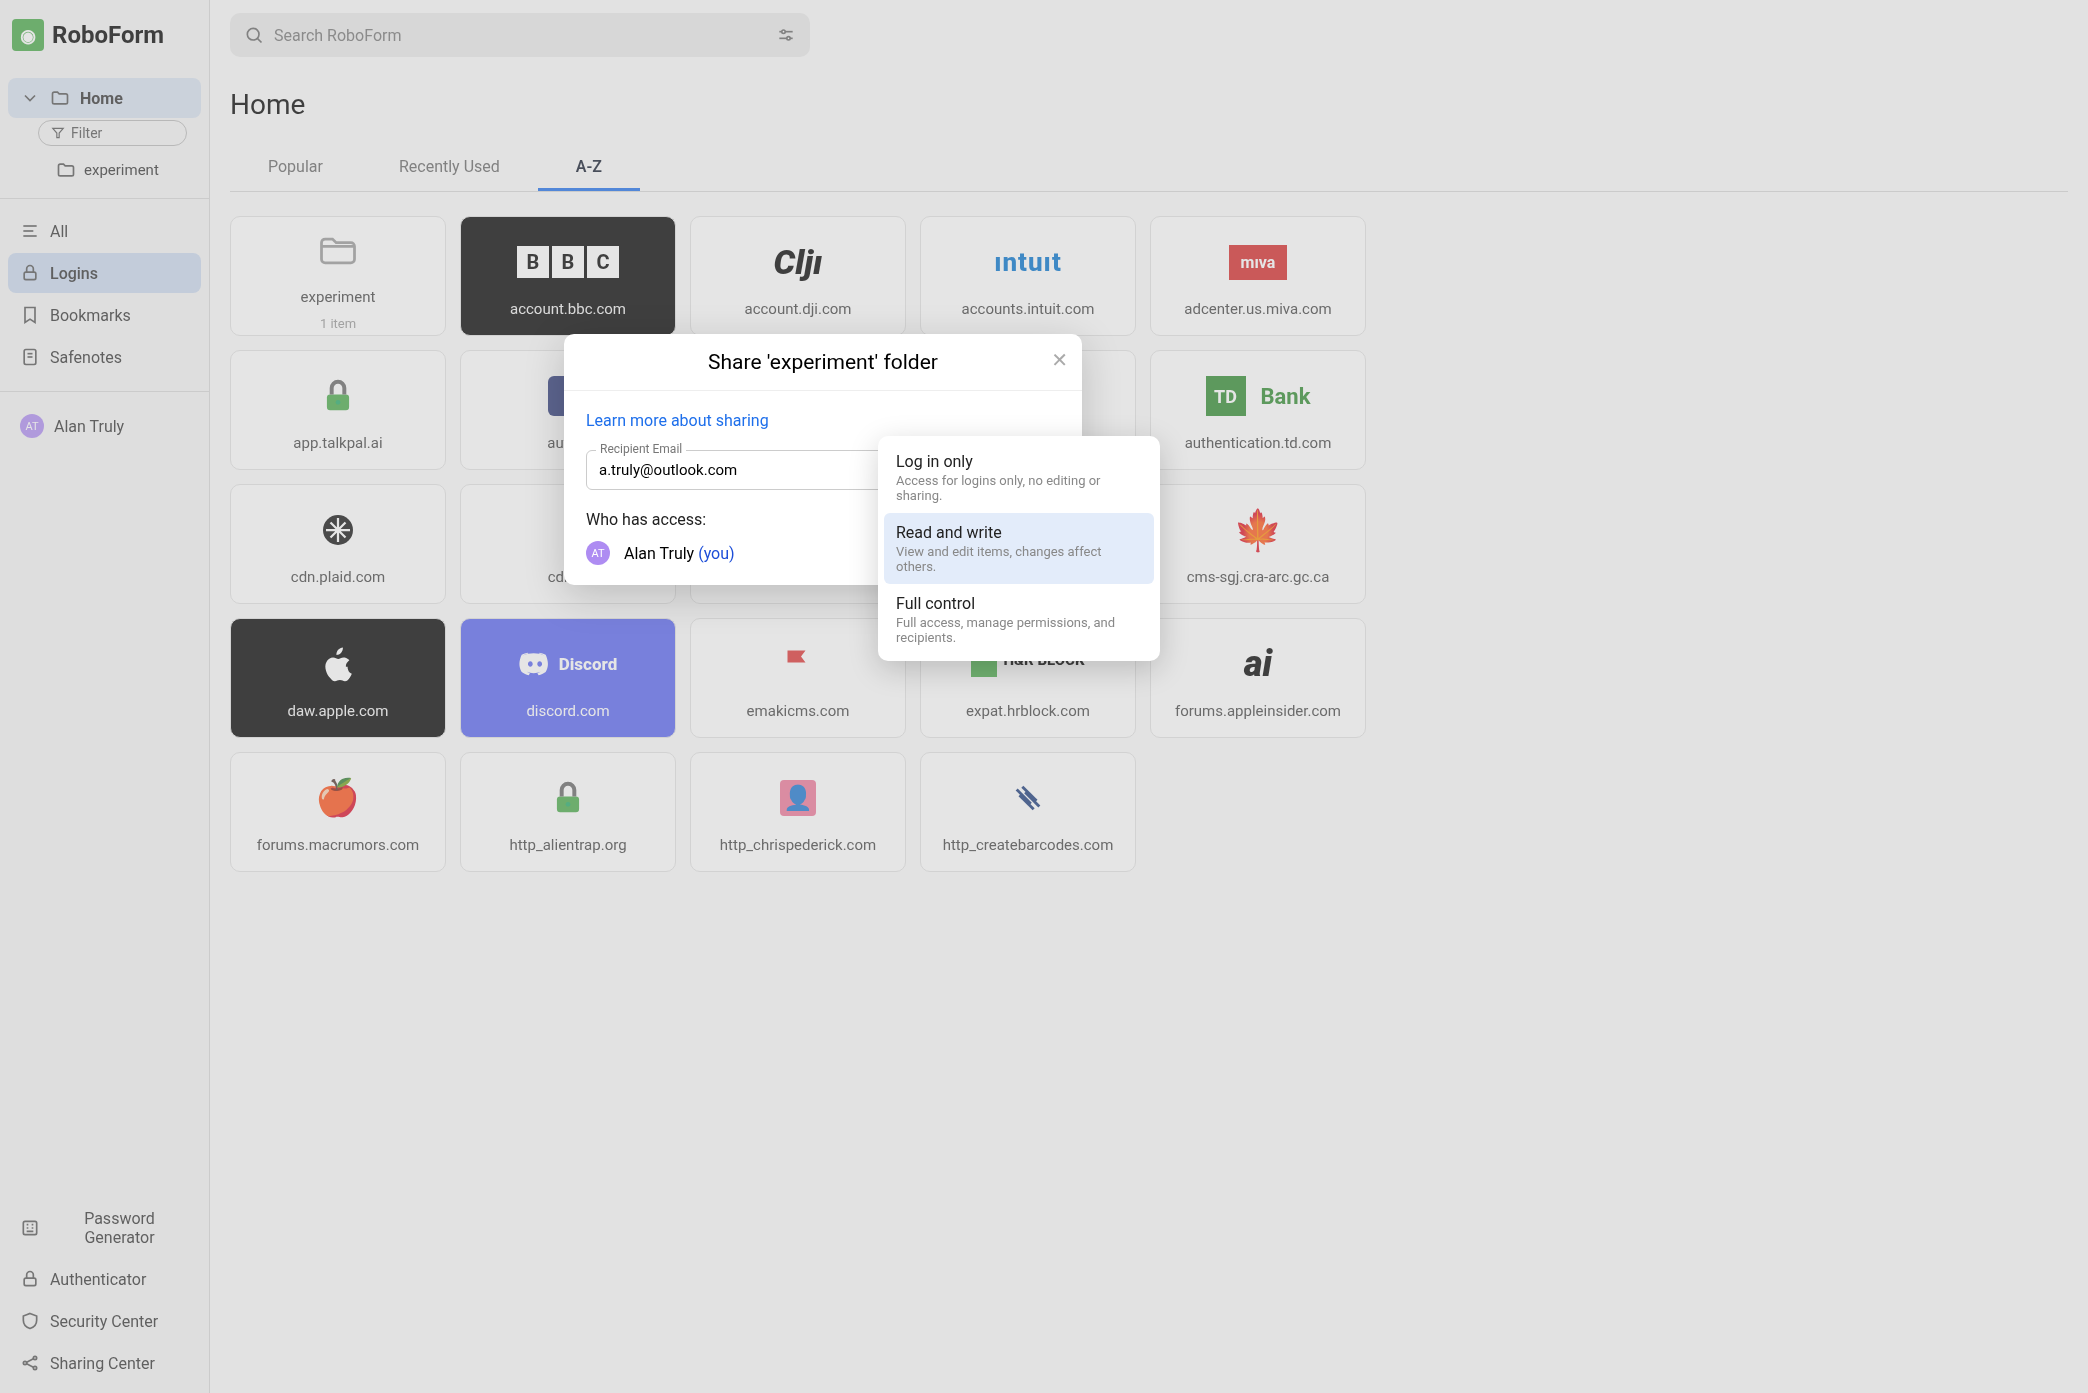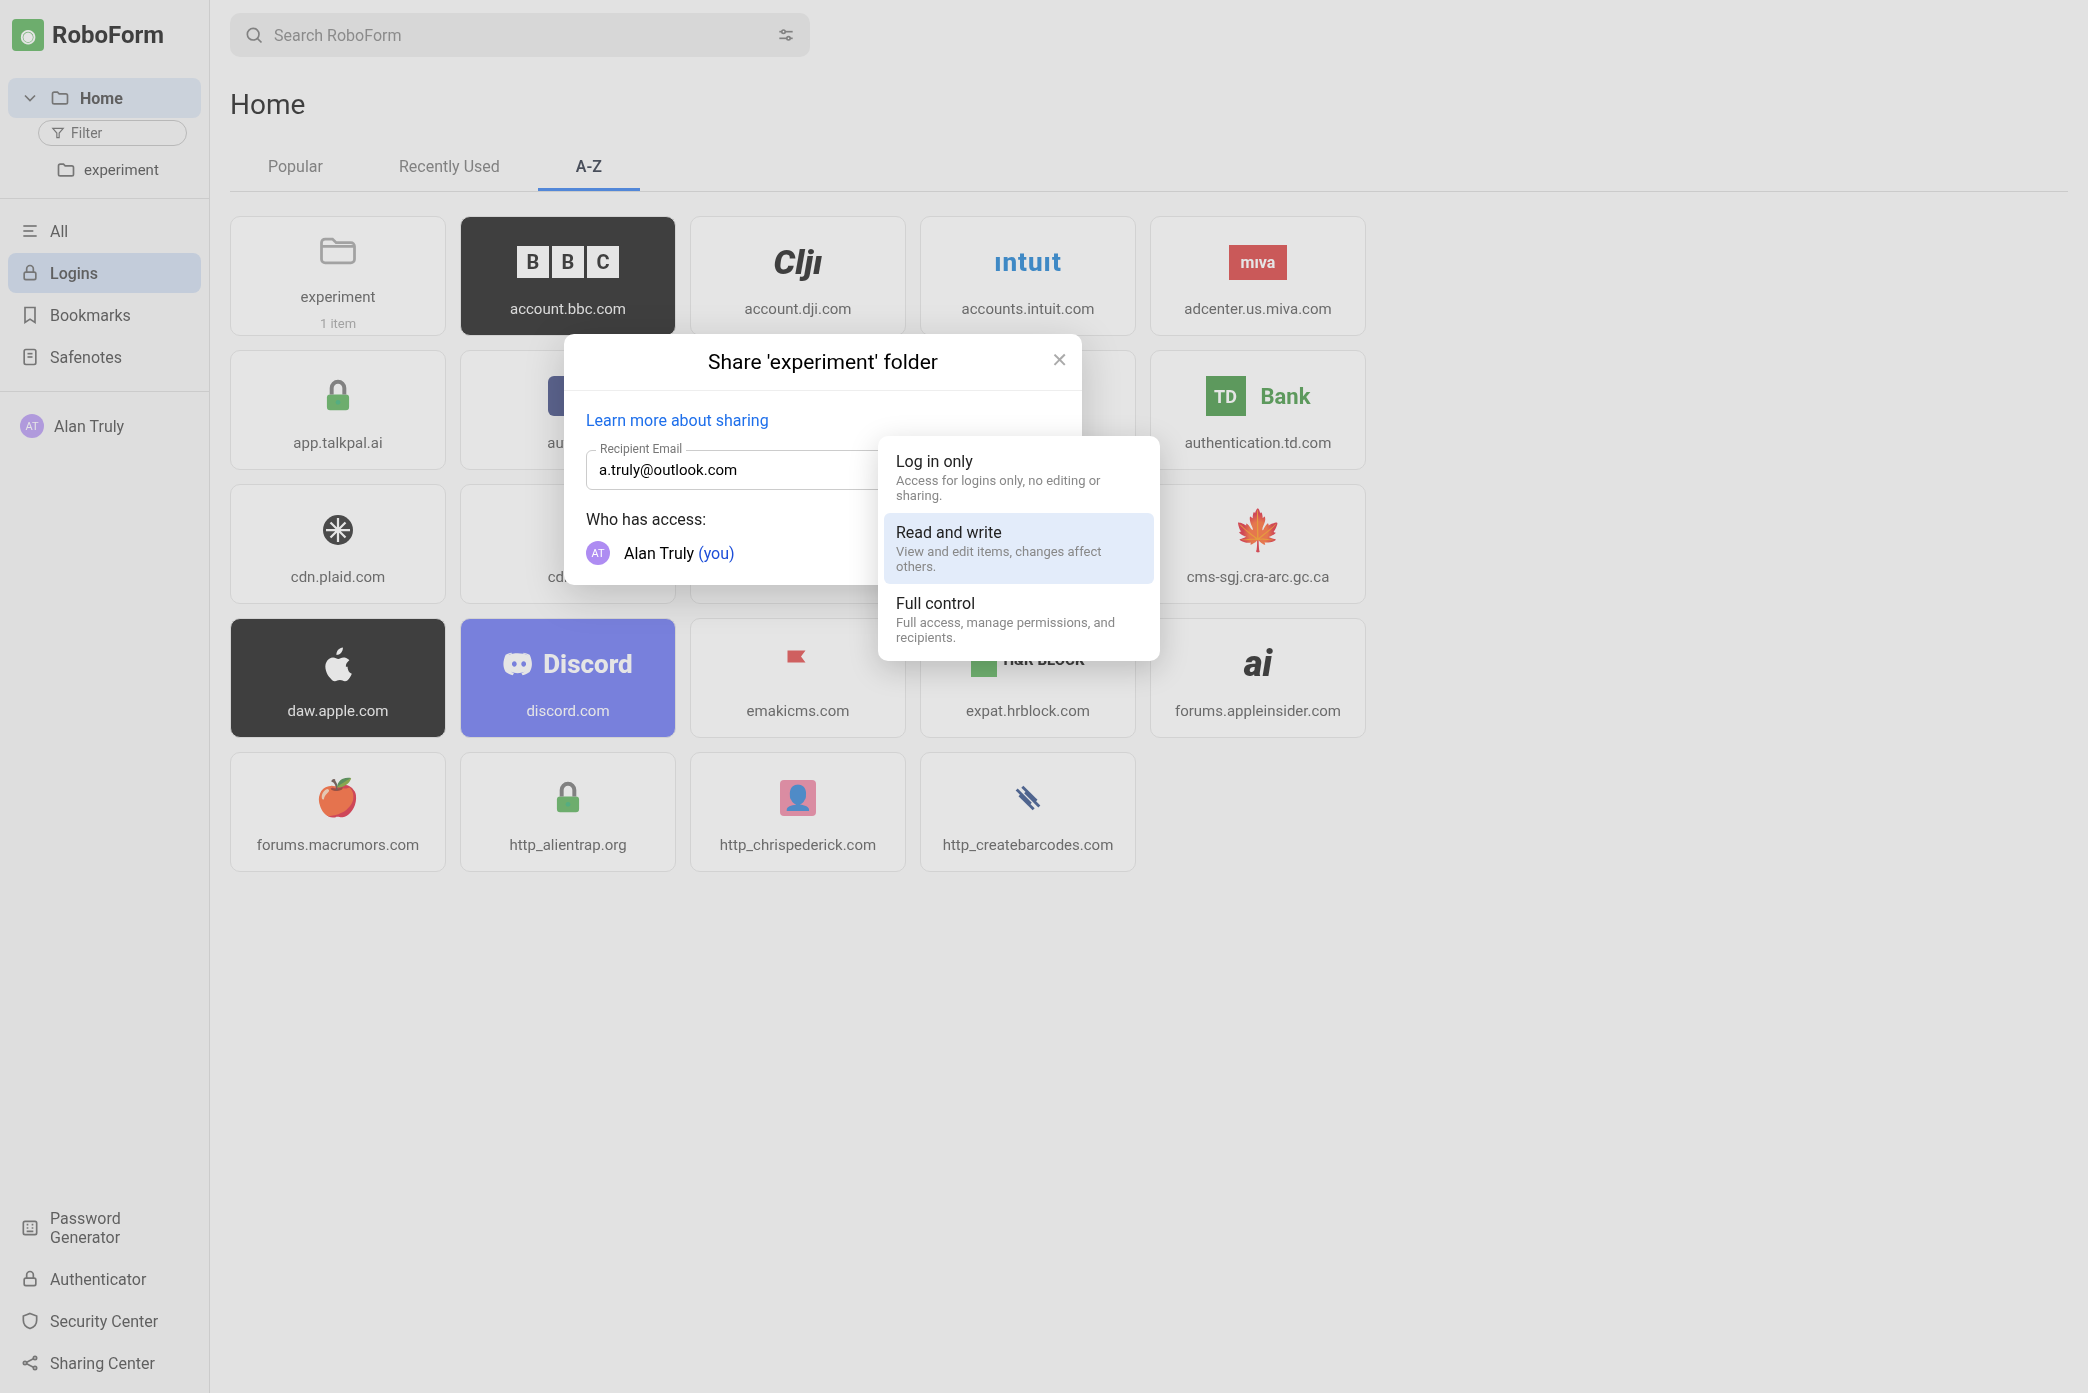--- a/index.html
+++ b/index.html
@@ -13,21 +13,21 @@
 .search-wrap{flex:0 0 580px;height:44px;background:#eaeaea;border-radius:10px;display:flex;align-items:center;padding:0 14px;gap:10px;color:#666;}
 .search-wrap input{flex:1;border:none;background:transparent;outline:none;font-size:16px;}
 .nav{padding:8px;}
 .nav-item{display:flex;align-items:center;gap:10px;padding:10px 12px;border-radius:8px;font-size:16px;color:#333;margin-bottom:2px;cursor:pointer;}
 .nav-item.bold{font-weight:700;background:#d8e2f0;}
 .nav-item.sel{background:#cbd9ee;font-weight:500;}
 .filter-pill{margin:2px 14px 8px 30px;border:1px solid #bbb;border-radius:100px;padding:4px 12px;display:flex;align-items:center;gap:6px;font-size:14px;color:#555;}
 .sub-item{display:flex;align-items:center;gap:8px;padding:6px 14px 6px 48px;font-size:15px;color:#333;}
 .sidebar-divider{height:1px;background:#d8d8d8;margin:4px 0;}
 .avatar{width:24px;height:24px;border-radius:50%;background:#ae8cf2;color:#fff;font-size:11px;display:flex;align-items:center;justify-content:center;}
-.bottom-nav{margin-top:auto;padding:8px;}
+.bottom-nav{margin-top:auto;padding:8px;text-align:center;}
 .content{padding:18px 20px;}
 .page-title{font-size:28px;font-weight:400;margin-bottom:24px;}
 .tabs{display:flex;gap:0;border-bottom:1px solid #d8d8d8;margin-bottom:24px;}
 .tab{padding:12px 38px;font-size:16px;color:#666;cursor:pointer;border-bottom:3px solid transparent;}
 .tab.active{color:#0f172a;font-weight:600;border-bottom-color:#1e6feb;}
 .grid{display:grid;grid-template-columns:repeat(5,216px);gap:14px;}
 .card{height:120px;border:1px solid #e2e2e2;border-radius:10px;background:#fff;display:flex;flex-direction:column;align-items:center;justify-content:center;gap:10px;position:relative;cursor:pointer;overflow:hidden;}
 .card-label{font-size:15px;color:#444;}
 .card-sub{font-size:13px;color:#999;}
 .card .logo-box{width:160px;height:56px;display:flex;align-items:center;justify-content:center;font-size:24px;font-weight:700;}
@@ -292,21 +292,21 @@
           <div class="card black">
             <div class="logo-box">
               <svg width="42" height="42" viewBox="0 0 24 24" fill="#fff">
                 <path d="M16.5 13.5c0-2.5 2-3.5 2-3.5-1-1.5-2.7-1.7-3.3-1.7-1.4 0-2.2.8-3 .8s-1.8-.8-3-.8c-1.5 0-3 1-3.8 2.5-1.7 3 .4 7.5 2 9 .8 1 1.7 2 2.8 2s1.5-.7 2.9-.7 1.7.7 2.9.7 2-1 2.7-2c.5-.7.9-1.5 1.2-2.3-2.3-.9-2.4-3.3-2.4-4zm-2.7-8c.7-.9 1.1-2 1-3-1 0-2 .6-2.7 1.4-.6.7-1.1 1.8-1 2.9 1 0 2-.5 2.7-1.3z"></path>
               </svg>
             </div>
             <div class="card-label">daw.apple.com</div>
           </div>
           <div class="card indigo">
             <div class="logo-box">
-              <div style="color:#fff;font-weight:800;font-size:26px;display:flex;align-items:center;gap:8px;"><svg width="32" height="32" viewBox="0 0 24 24" fill="#fff">
+              <div style="color:#fff;font-weight:800;font-size:17px;display:flex;align-items:center;gap:8px;"><svg width="32" height="32" viewBox="0 0 24 24" fill="#fff">
                   <path d="M20 5c-1.5-.7-3-1.2-4.6-1.4l-.3.6c1.5.3 2.9.8 4.2 1.6-2.6-1.2-5.4-1.8-8.3-1.8s-5.7.6-8.3 1.8c1.3-.8 2.7-1.3 4.2-1.6l-.3-.6C5 3.8 3.4 4.3 2 5c-2 4.5-2.5 9 0 13 1.6 1.2 3.4 2 5.3 2.4l.9-1.5c-.9-.3-1.7-.7-2.5-1.2 3.4 1.6 7.2 1.6 10.6 0-.8.5-1.6.9-2.5 1.2l.9 1.5c1.9-.4 3.7-1.2 5.3-2.4 2.5-4 2-8.5 0-13zM8.5 14c-1 0-1.8-1-1.8-2s.8-2 1.8-2 1.8 1 1.8 2-.8 2-1.8 2zm7 0c-1 0-1.8-1-1.8-2s.8-2 1.8-2 1.8 1 1.8 2-.8 2-1.8 2z"></path>
                 </svg>Discord</div>
             </div>
             <div class="card-label">discord.com</div>
           </div>
           <div class="card">
             <div class="logo-box">
               <svg width="36" height="36" viewBox="0 0 24 24" fill="#d33">
                 <path d="M5 3v18M5 3h12l-3 4 3 4H5"></path>
               </svg>

